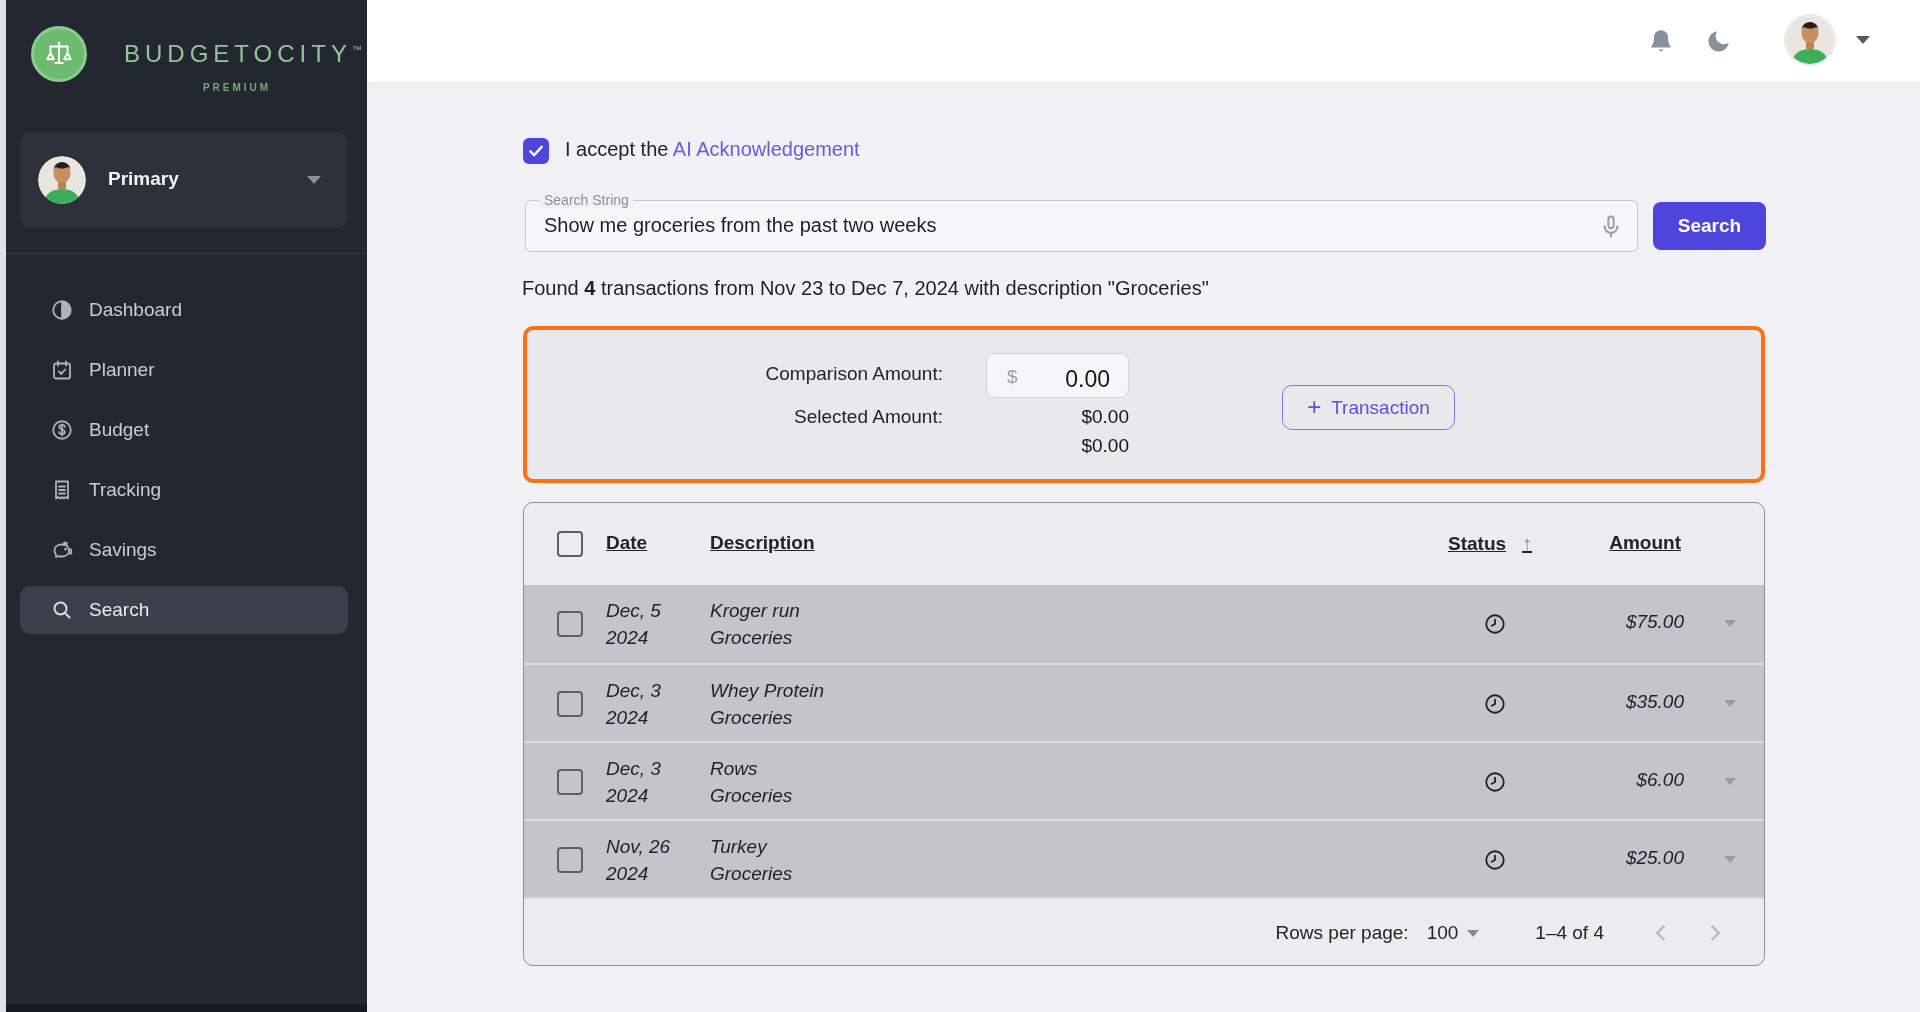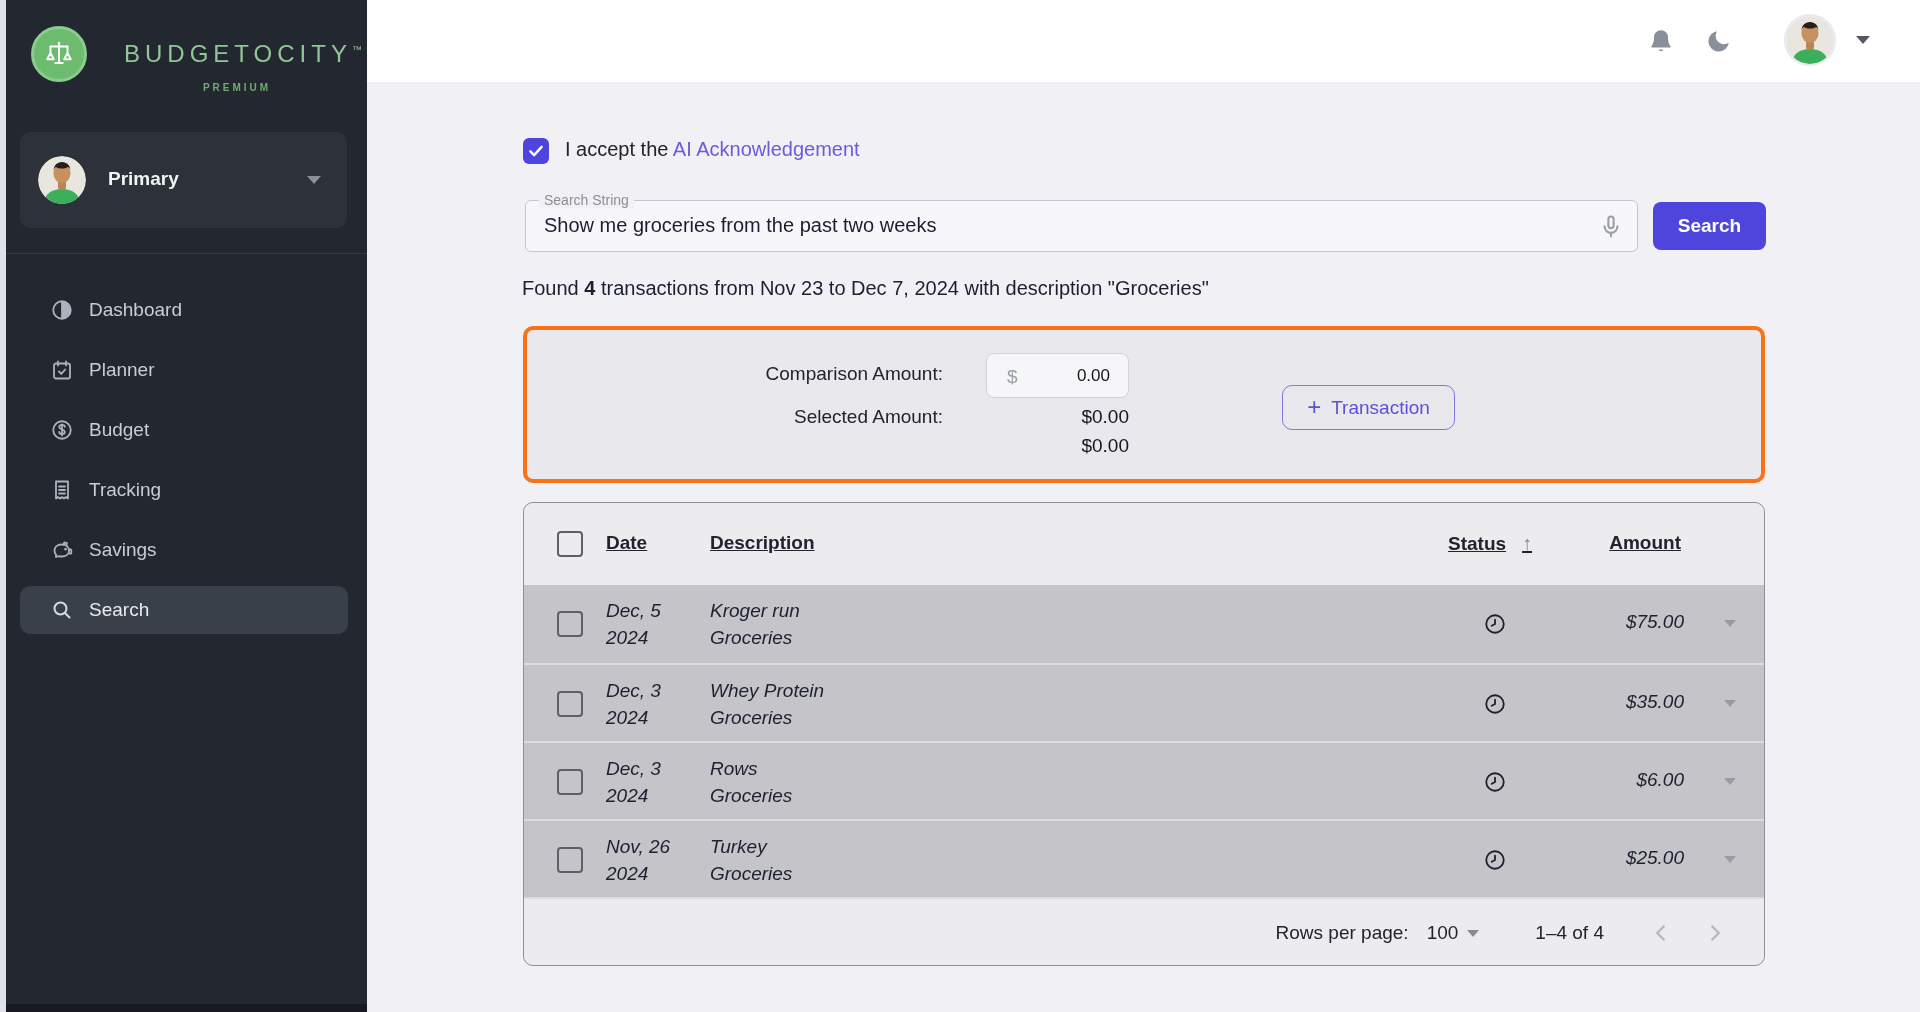--- a/index.html
+++ b/index.html
@@ -61,21 +61,21 @@
   .summary b { font-weight:700; }
 
   
   .comp-panel { position:absolute; left:156px; top:326px; width:1242px; height:157px; background:#E9E8EC;
                 border:4px solid #f97316; border-radius:10px; }
   .comp-label { position:absolute; left:0; width:416px; text-align:right; font-size:19px; color:#21242C; }
   .comp-label.l1 { top:33px; } .comp-label.l2 { top:76px; } .comp-label.l3 { top:105px; }
   .comp-input { position:absolute; left:459px; top:23px; width:143px; height:45px; background:#F6F6F9;
                 border:1px solid #D2D2DA; border-radius:8px; cursor:text; }
   .comp-input .cur { position:absolute; left:20px; top:12px; font-size:19px; color:#9AA0A8; }
-  .comp-input .val { position:absolute; right:18px; top:12px; font-size:17px; color:#15151F; }
+  .comp-input .val { position:absolute; right:18px; top:12px; font-size:23px; color:#15151F; }
   .comp-value { position:absolute; left:450px; width:152px; text-align:right; font-size:19px; color:#15151F; }
   .comp-value.v1 { top:76px; } .comp-value.v2 { top:105px; }
   .add-txn-btn { position:absolute; left:755px; top:55px; width:173px; height:45px; background:transparent;
                  border:1.5px solid #8079DF; border-radius:10px; color:#5B51D8; font-family:"Liberation Sans",sans-serif;
                  font-size:19px; font-weight:500; cursor:pointer; display:flex; align-items:center; justify-content:center; gap:10px; }
   .add-txn-btn .plus { font-size:24px; font-weight:400; margin-top:-2px; }
 
   
   .table-panel { position:absolute; left:156px; top:502px; width:1242px; height:464px; border:1px solid #8F8E96;
                  border-radius:10px; overflow:hidden; background:#C5C4C8; }

